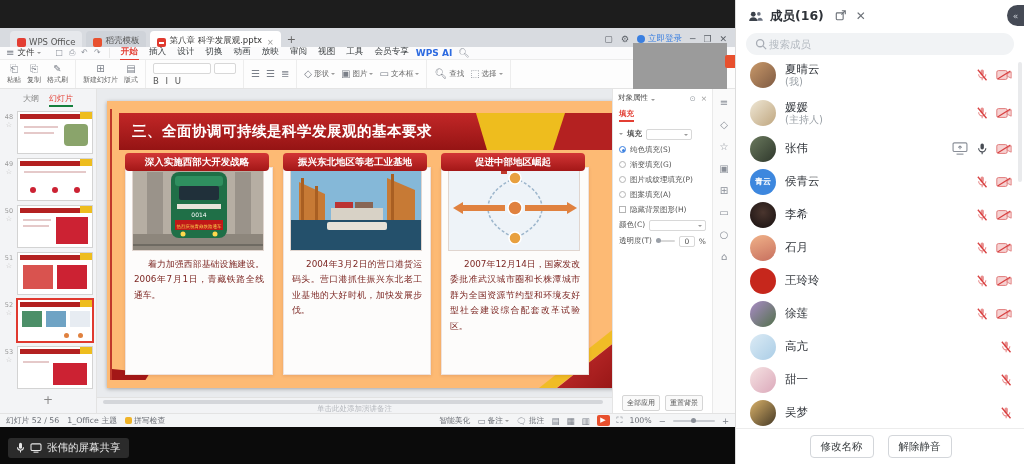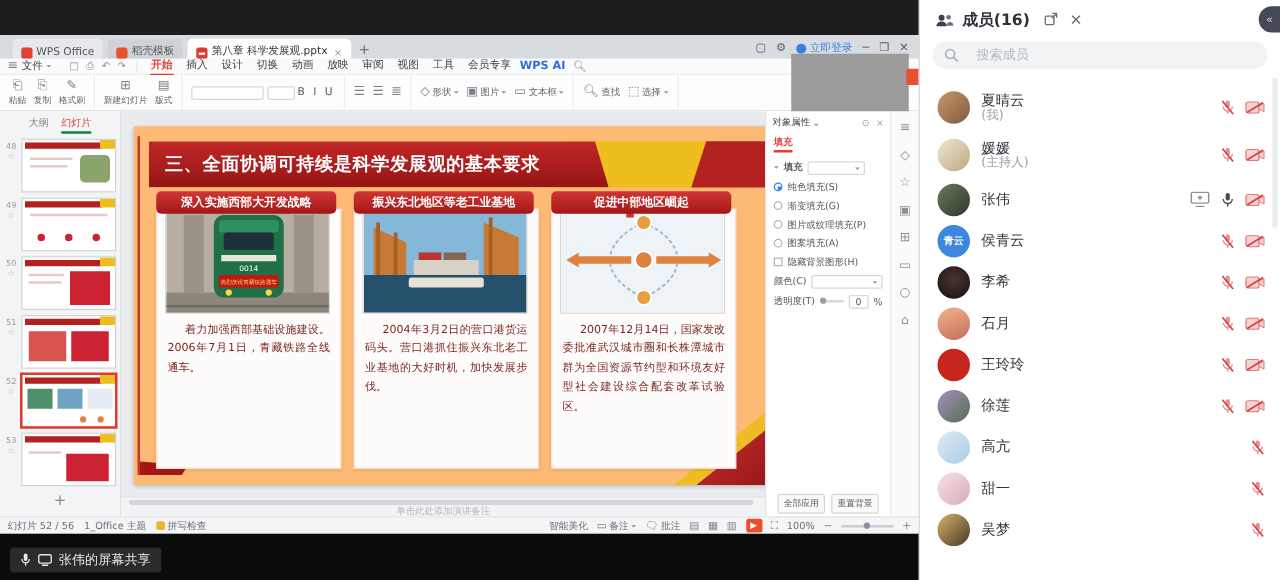--- a/index.html
+++ b/index.html
@@ -140,21 +140,21 @@
   .zoom-track:before { content:""; position:absolute; left:18px; top:-2px; width:5px; height:5px; border-radius:50%; background:#8a8f98; }
   .spell-dot { width:7px; height:7px; background:#f0b429; border-radius:2px; display:inline-block; margin-right:2px; }
 
   
   .members { position:absolute; left:735px; top:0; width:289px; height:464px; background:#fff; border-left:1px solid #dcdcdc; }
   .m-head { display:flex; align-items:center; gap:7px; padding:8px 0 4px 12px; color:#2e3238; font-size:12.5px; font-weight:bold; }
   .m-head .hicon { display:flex; }
   .m-head .tools { display:flex; gap:9px; margin-left:4px; color:#6b7077; font-weight:normal; font-size:12px; }
   .collapse-handle { position:absolute; right:0; top:5px; width:17px; height:21px; background:#454a55; border-radius:11px 0 0 11px;
                      color:#cfd3da; font-size:9px; display:flex; align-items:center; justify-content:center; }
-  .m-search { margin:4px 10px 12px; height:22px; background:#f1f3f5; border-radius:11px; display:flex; align-items:center; gap:14px; padding:0 9px; }
+  .m-search { margin:4px 10px 1px; height:22px; background:#f1f3f5; border-radius:11px; display:flex; align-items:center; gap:2px; padding:0 9px; }
   .m-search input { border:none; outline:none; background:transparent; font-size:10.5px; color:#555; width:200px;
                     font-family:"DejaVu Sans","Liberation Sans",sans-serif; }
   .m-search input::placeholder { color:#b3b9c0; }
   .m-list { height:370px; overflow:hidden; }
   .m-row { display:flex; align-items:center; padding:0 12px 0 14px; }
   .m-row.tall { height:38px; } .m-row.norm { height:33px; }
   .avatar { width:26px; height:26px; border-radius:50%; flex:none; display:flex; align-items:center; justify-content:center;
             color:#fff; font-size:8px; font-weight:bold; overflow:hidden; }
   .m-info { margin-left:9px; line-height:1.25; min-width:0; }
   .m-name { font-size:11.5px; color:#33373d; white-space:nowrap; }
@@ -252,21 +252,21 @@
           <div class="rbtn">
             <span class="rico">⊞</span>
             <span>新建幻灯片</span>
           </div>
           <div class="rbtn">
             <span class="rico">▤</span>
             <span>版式</span>
           </div>
         </div>
         <div class="rgroup">
-          <div style="display:flex;flex-direction:row;gap:2px;">
+          <div style="display:flex;flex-direction:column;gap:2px;">
             <div style="display:flex;gap:3px;">
               <span class="fontbox"></span>
               <span class="sizebox"></span>
             </div>
             <span class="bi">B I U</span>
           </div>
         </div>
         <div class="rgroup">
           <span class="rico">☰</span>
           <span class="rico">☰</span>
@@ -845,14 +845,18 @@
               <path d="M3.5 8a4.8 4.8 0 0 0 9.6 0" fill="none" stroke="#e98f8f" stroke-width="1.5"></path>
               <line x1="8.2" y1="13" x2="8.2" y2="16" stroke="#e98f8f" stroke-width="1.5"></line>
               <line x1="2.5" y1="2" x2="14" y2="16" stroke="#d84040" stroke-width="1.8"></line>
             </svg>
         </div>
       </div>
 
     </div>
     <div class="m-scroll"></div>
 
+    <div class="m-foot">
+      <div class="m-btn">修改名称</div>
+      <div class="m-btn">解除静音</div>
+    </div>
   </div>
 </div>
 
 </body></html>

